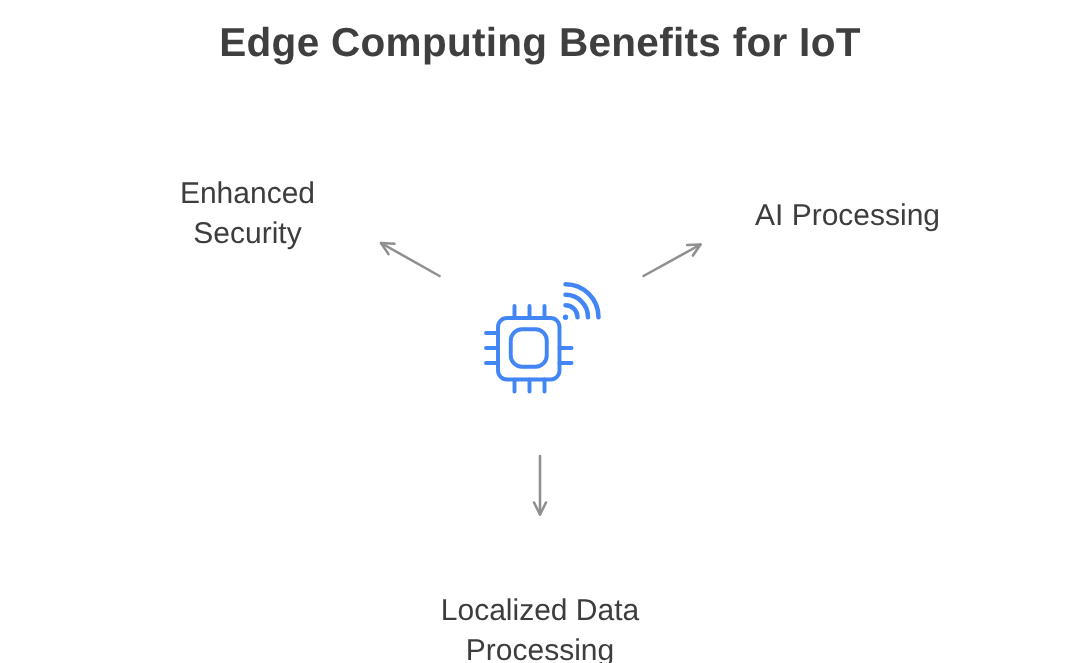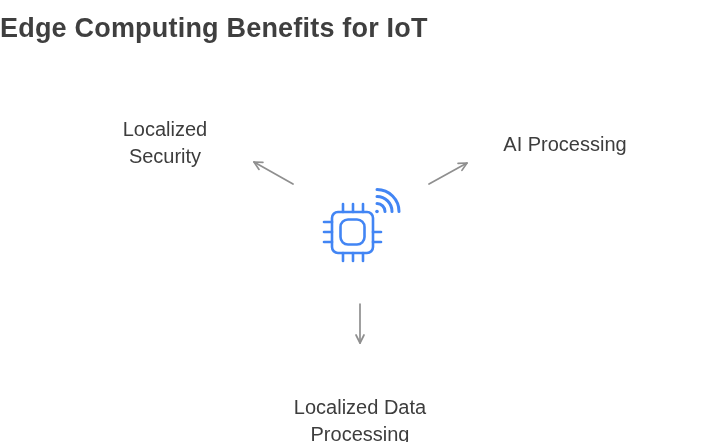--- a/index.html
+++ b/index.html
@@ -9,20 +9,21 @@
     height: 442px;
     background: #ffffff;
     overflow: hidden;
     font-family: "Liberation Sans", sans-serif;
   }
   .title {
     position: absolute;
     top: 13px;
     left: 0;
     width: 720px;
+    text-align: center;
     font-size: 27px;
     font-weight: bold;
     color: #3f3f3f;
     letter-spacing: 0.2px;
   }
   .benefit-label {
     position: absolute;
     text-align: center;
     font-size: 20px;
     line-height: 27px;
@@ -45,21 +46,21 @@
     height: 90px;
   }
 </style>
 </head>
 <body>
 
 <div class="canvas">
 
   <div class="title">Edge Computing Benefits for IoT</div>
 
-  <div class="benefit-label label-enhanced-security">Localized Security</div>
+  <div class="benefit-label label-enhanced-security">Enhanced Security</div>
 
   <div class="benefit-label label-ai-integration">AI Processing</div>
 
   <div class="benefit-label label-localized-data">Localized Data Processing</div>
 
   <svg class="arrows-layer" viewBox="0 0 720 442" xmlns="http://www.w3.org/2000/svg">
     <defs>
       <marker id="arrowhead" markerUnits="userSpaceOnUse" markerWidth="16" markerHeight="16" refX="11" refY="7" orient="auto">
         <path d="M3 3 L11 7 L3 11" fill="none" stroke="#8f8f8f" stroke-width="1.7" stroke-linecap="round" stroke-linejoin="round"></path>
       </marker>

